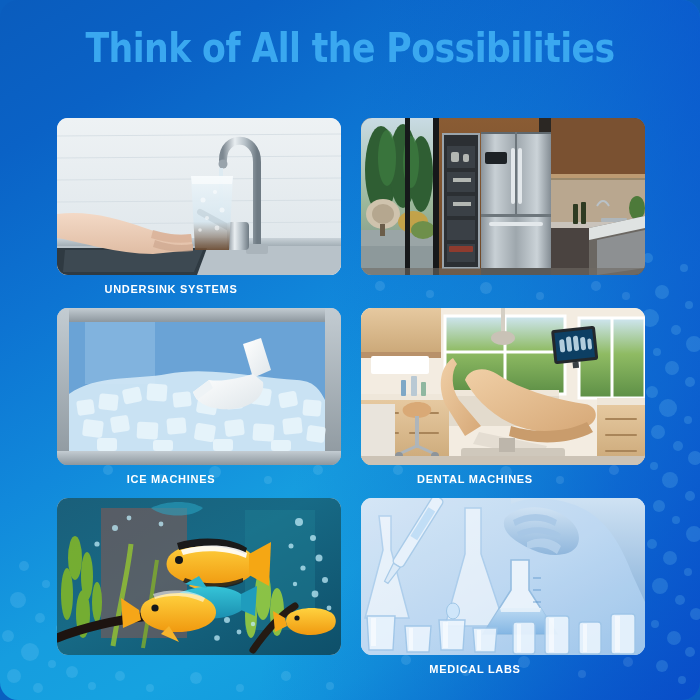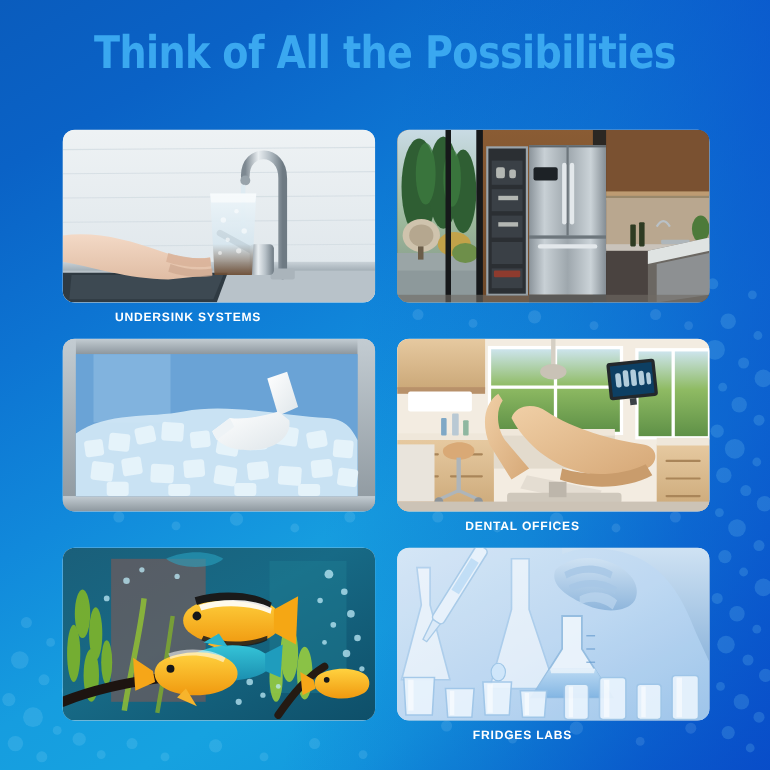--- a/index.html
+++ b/index.html
@@ -17,20 +17,21 @@
       linear-gradient(150deg,
         #0a5cbd 0%,
         #0a62c6 14%,
         #0d74d2 30%,
         #1189db 46%,
         #169ddf 60%,
         #16a2e0 70%,
         #139ade 80%,
         #0e86d6 90%,
         #0a6ccb 100%);
+    border-radius: 18px;
   }
   
   #page::before {
     content: "";
     position: absolute;
     inset: 0;
     background: linear-gradient(100deg,
       rgba(10,70,190,0) 0%,
       rgba(10,70,190,0) 46%,
       rgba(9,72,195,0.30) 68%,
@@ -411,20 +412,21 @@
             <rect x="214" y="132" width="20" height="11" rx="3"></rect>
           </g>
 
           <g>
             <path d="M186 36 L204 30 L214 62 L196 70 Z" fill="url(#i_scoop)"></path>
             <path d="M196 66 C182 70, 166 74, 152 72 L136 84 C140 98, 160 104, 182 100 C198 97, 208 86, 206 74 Z" fill="url(#i_scoop)"></path>
             <path d="M152 72 L136 84 L140 92 L156 80 Z" fill="#eef3f6"></path>
           </g>
         </svg>
       </div>
+      <div class="caption">ICE MACHINES</div>
     </div>
 
     <div class="cell">
       <div class="card">
         <svg viewBox="0 0 284 157">
           <defs>
             <linearGradient id="d_wood" x1="0" y1="0" x2="0" y2="1">
               <stop offset="0" stop-color="#e6c9a0"></stop>
                 <stop offset="1" stop-color="#cba878"></stop>
             </linearGradient>
@@ -505,21 +507,21 @@
 
           <path d="M42 100 C48 92, 66 92, 70 100 C72 106, 64 110, 56 110 C46 110, 40 106, 42 100 Z" fill="#d9a976"></path>
           <rect x="54" y="108" width="4" height="32" fill="#aeb5ba"></rect>
           <path d="M38 146 L56 138 L74 146" stroke="#aeb5ba" stroke-width="3" fill="none"></path>
           <circle cx="38" cy="148" r="4" fill="#8d949a"></circle>
             <circle cx="74" cy="148" r="4" fill="#8d949a"></circle>
 
           <rect x="0" y="148" width="284" height="9" fill="#ccc3b6"></rect>
         </svg>
       </div>
-      <div class="caption">DENTAL OFFICES</div>
+      <div class="caption">DENTAL MACHINES</div>
     </div>
 
     <div class="cell">
       <div class="card">
         <svg viewBox="0 0 284 157">
           <defs>
             <linearGradient id="a_bg" x1="0" y1="0" x2="1" y2="1">
               <stop offset="0" stop-color="#1a5f7a"></stop>
                 <stop offset="0.45" stop-color="#176a86"></stop>
               <stop offset="1" stop-color="#0e4f69"></stop>
@@ -675,17 +677,17 @@
               <rect x="48" y="130" width="4" height="22"></rect>
             <rect x="82" y="124" width="5" height="26"></rect>
               <rect x="116" y="132" width="4" height="20"></rect>
             <rect x="156" y="126" width="4" height="28"></rect>
               <rect x="188" y="120" width="5" height="34"></rect>
             <rect x="222" y="126" width="4" height="28"></rect>
               <rect x="254" y="118" width="5" height="36"></rect>
           </g>
         </svg>
       </div>
-      <div class="caption">FRIDGES LABS</div>
+      <div class="caption">MEDICAL LABS</div>
     </div>
 
   </div>
 </div>
 
 </body></html>

